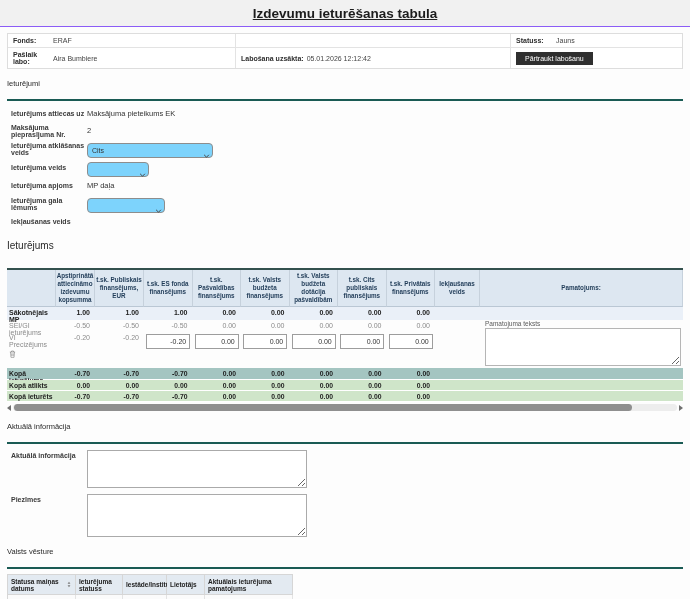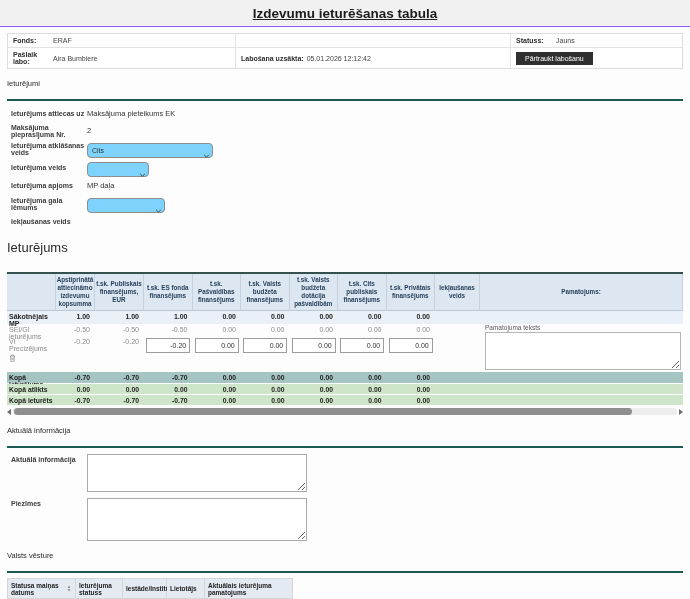--- a/index.html
+++ b/index.html
@@ -44,21 +44,21 @@
     font-size: 7.5px; color: #4a4a4a; cursor: pointer;
   }
   .project-bar .chev { margin-left: auto; display: flex; align-items: center; }
 
   
   .section-title {
     margin-top: 10px; font-size: 7.5px; color: #2a2a2a;
     padding-bottom: 11px; border-bottom: 2px solid #1a5b54;
     display: flex; align-items: center; gap: 3px;
   }
-  .section-label-plain { margin-top: 10px; font-size: 13px; color: #2a2a2a; padding-bottom: 3px; }
+  .section-label-plain { margin-top: 10px; font-size: 10px; color: #2a2a2a; padding-bottom: 3px; }
 
   
   .form { margin-top: 4px; }
   .form-row { display: flex; align-items: center; min-height: 17px; }
   .form-row.tall { min-height: 19px; }
   .form-label { width: 80px; flex: 0 0 auto; padding-left: 4px; font-size: 7px; font-weight: 700; color: #3b3b3b; }
   .form-value { font-size: 7.5px; color: #333; text-align: center; }
   .select-wrap { position: relative; display: inline-block; }
   .select-wrap select {
     appearance: none; -webkit-appearance: none; -moz-appearance: none;

